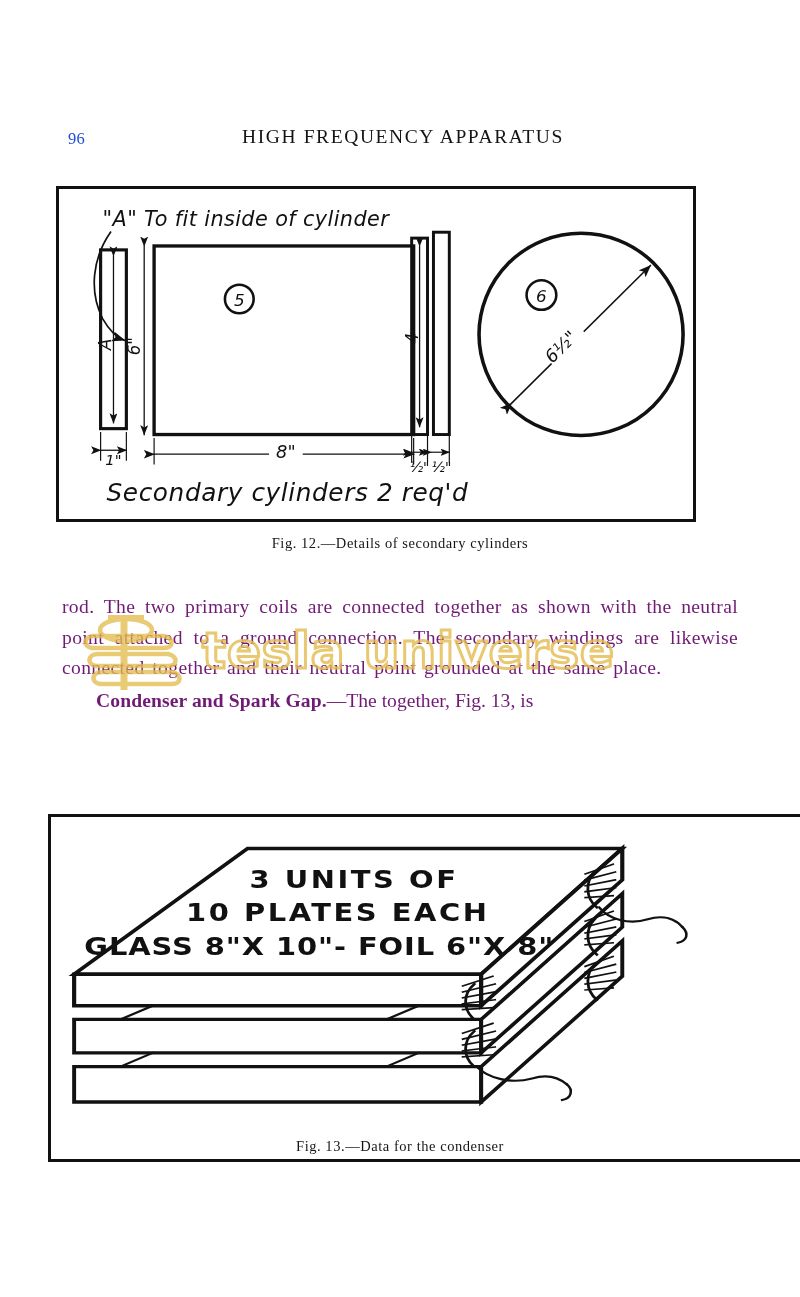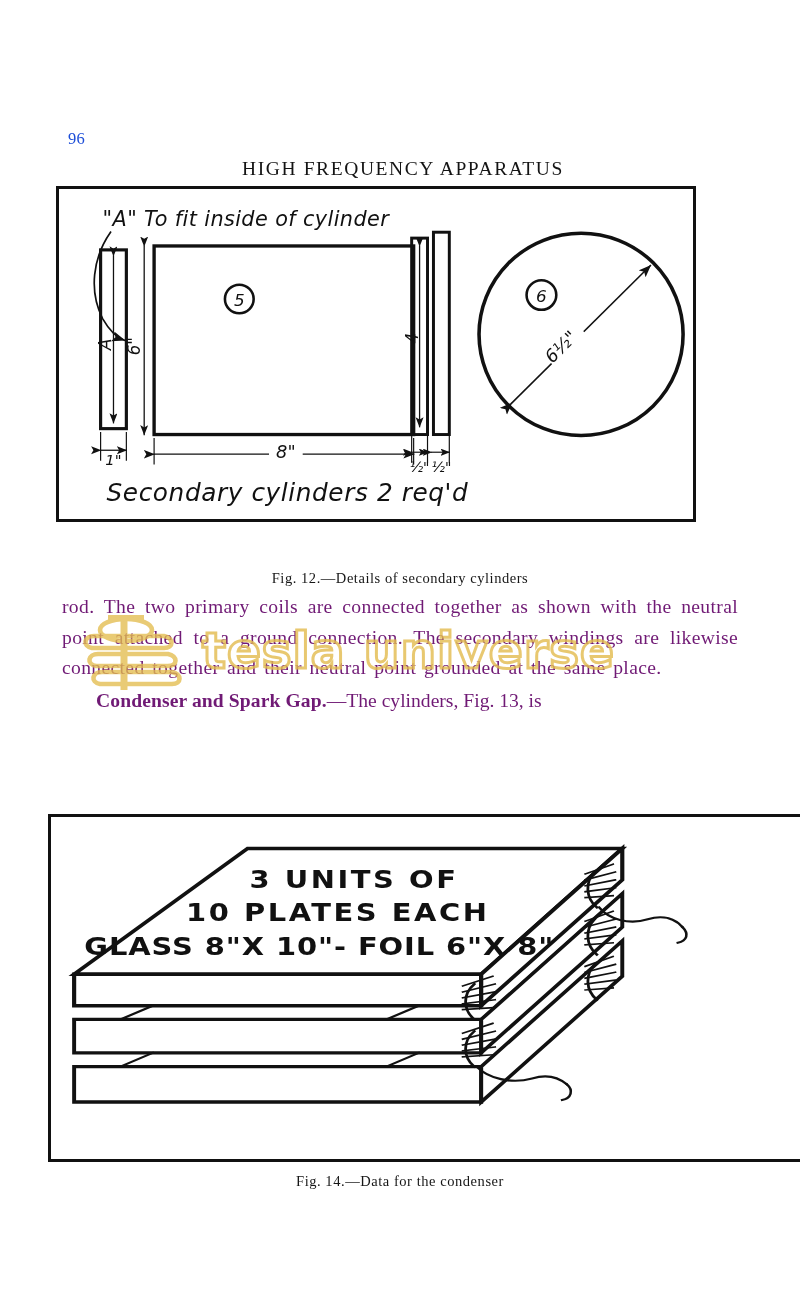--- a/index.html
+++ b/index.html
@@ -35,21 +35,20 @@
   .running-head {
     position: absolute;
     left: 0;
     top: 0;
     width: 800px;
     text-align: center;
     font-size: 19.5px;
     letter-spacing: 1.6px;
     color: #141414;
     text-indent: 6px;
-    margin-top: 32px;
   }
 
   
   .fig-frame {
     position: absolute;
     border: 3.5px solid #111111;
     background: #ffffff;
     box-sizing: border-box;
   }
   #fig12-frame { left: 56px;  top: 186px; width: 640px; height: 336px; }
@@ -58,21 +57,20 @@
   .fig-frame svg { display: block; width: 100%; height: 100%; }
 
   .fig-caption {
     position: absolute;
     width: 800px;
     left: 0;
     text-align: center;
     font-size: 14.5px;
     letter-spacing: 0.55px;
     color: #161616;
-    margin-top: 35px;
   }
   #fig12-caption { top: 535px; }
   #fig13-caption { top: 1138px; }
 
   
   .body-block {
     position: absolute;
     left: 62px;
     top: 592px;
     width: 676px;
@@ -182,21 +180,21 @@
 
       <text class="hand" x="48" y="318" font-size="25" font-style="italic" fill="#111" stroke="none" letter-spacing="0.6">Secondary cylinders  2 req'd</text>
     </g>
   </svg>
 </div>
 <div class="fig-caption" id="fig12-caption">Fig. 12.—Details of secondary cylinders</div>
 
 <div class="body-block">
   <p class="para-tail sp-wide">rod. The two primary coils are connected together as shown with the neutral point attached to a ground connection. The secondary windings are likewise connected together and their neutral point grounded at the same place.</p>
   <p class="para-indent">
-    <span class="run-in-head">Condenser and Spark Gap.</span><span>—The cylinders, Fig. 13, is</span>
+    <span class="run-in-head">Condenser and Spark Gap.</span><span>—The together, Fig. 13, is</span>
   </p>
 </div>
 
 <div class="watermark">
   <svg viewBox="0 0 618 86">
     <g fill="none" stroke="#e3bc4f" stroke-width="4.6" opacity="0.85">
 
       <path d="M16,30 C6,30 4,40 14,42 L86,42 C96,42 96,32 86,30 Z"></path>
       <path d="M20,48 C10,48 8,58 18,60 L90,60 C100,60 100,50 90,48 Z"></path>
       <path d="M24,66 C14,66 12,76 22,78 L94,78 C104,78 104,68 94,66 Z"></path>
@@ -253,13 +251,13 @@
       </g>
 
       <g fill="#111" stroke="none" font-family="DejaVu Sans, sans-serif" font-weight="bold">
         <text x="262" y="72" font-size="25" letter-spacing="2.2" text-anchor="middle">3 UNITS OF</text>
         <text x="248" y="106" font-size="25" letter-spacing="2.2" text-anchor="middle">10 PLATES EACH</text>
         <text x="232" y="140" font-size="25" letter-spacing="0.8" text-anchor="middle">GLASS 8"X 10"- FOIL 6"X 8"</text>
       </g>
     </g>
   </svg>
 </div>
-<div class="fig-caption" id="fig13-caption">Fig. 14.—Data for the condenser</div>
+<div class="fig-caption" id="fig13-caption">Fig. 13.—Data for the condenser</div>
 
 </body></html>

